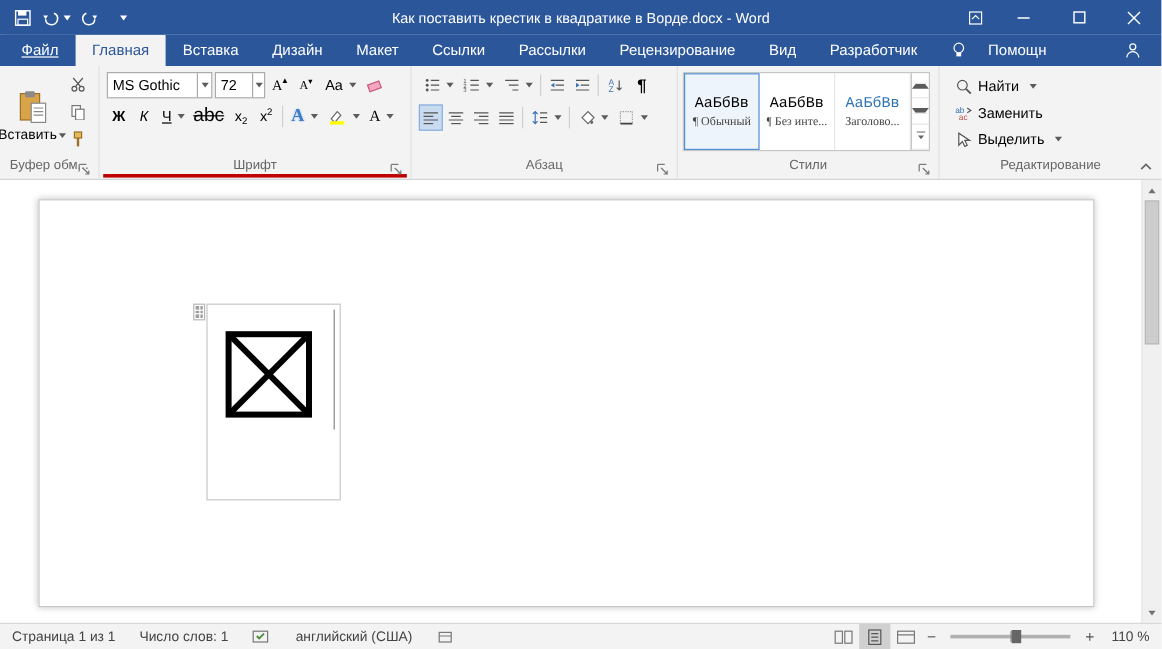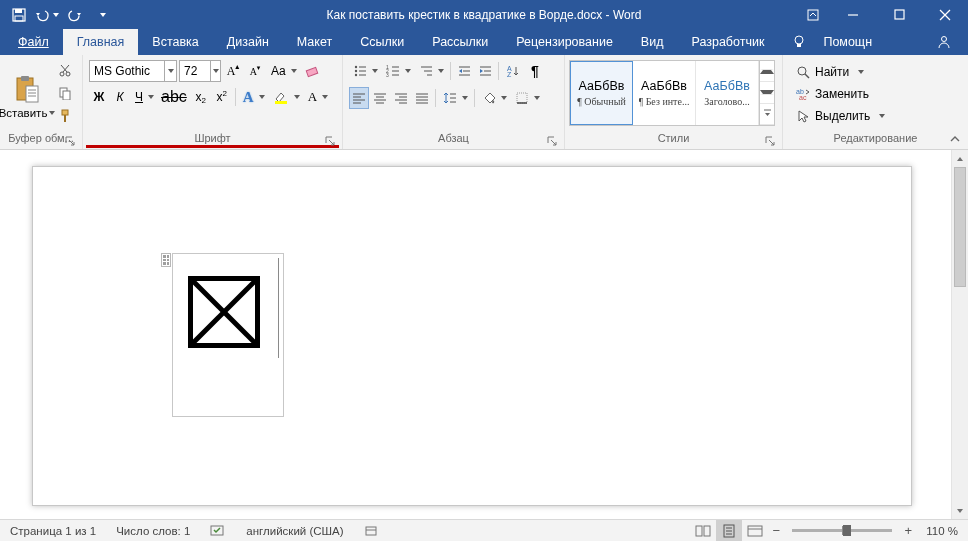--- a/index.html
+++ b/index.html
@@ -52,21 +52,21 @@
 
 
 .para-rows { display:flex; flex-direction:column; }
 .para-row { display:flex; align-items:center; gap:1px; padding:3px 2px 2px 2px; }
 .rbtn.active { background:#c8dbf0; border:1px solid #88aedb; }
 
 
 .styles-gallery { border:1px solid #c6c6c6; background:#fff; display:flex; height:66px; margin-top:3px; }
 .style-item { width:63px; border-right:1px solid #e6e6e6; display:flex; flex-direction:column; align-items:center; justify-content:center; cursor:pointer; padding:2px; }
 .style-item.sel { border:1px solid #5292d6; background:#eef4fb; }
-.style-preview { font-size:12.5px; margin-bottom:3px; }
+.style-preview { font-size:12.5px; margin-bottom:3px;font-family:Liberation Mono, monospace; }
 .style-name { font-size:10px; color:#444; white-space:nowrap; overflow:hidden; max-width:100%;font-family:Liberation Serif, serif; }
 .gallery-more { width:15px; display:flex; flex-direction:column; border-left:1px solid #c6c6c6; }
 .gallery-more div { flex:1; display:flex; align-items:center; justify-content:center; cursor:pointer; border-bottom:1px solid #e6e6e6; }
 
 
 .edit-col { display:flex; flex-direction:column; padding:4px 4px 0 4px; gap:1px; }
 .edit-btn { height:21px; display:flex; align-items:center; gap:5px; padding:0 4px; cursor:pointer; font-size:12px; border:1px solid transparent; }
 
 .ribbon-collapse { position:absolute; right:4px; bottom:2px; width:18px; height:16px; cursor:pointer; display:flex; align-items:center; justify-content:center; }
 

